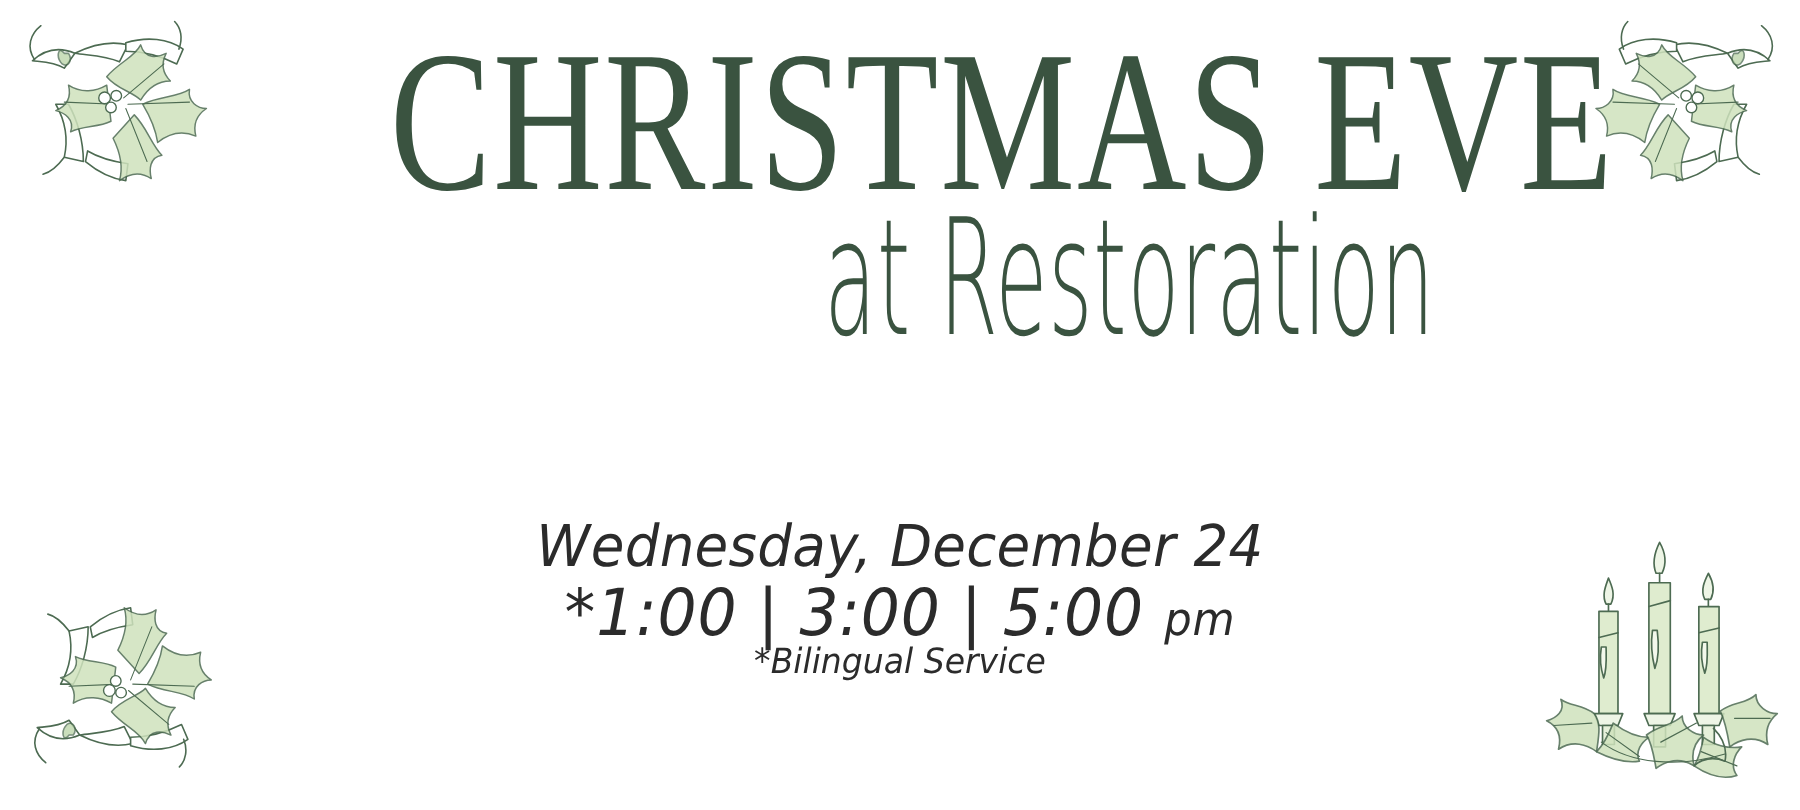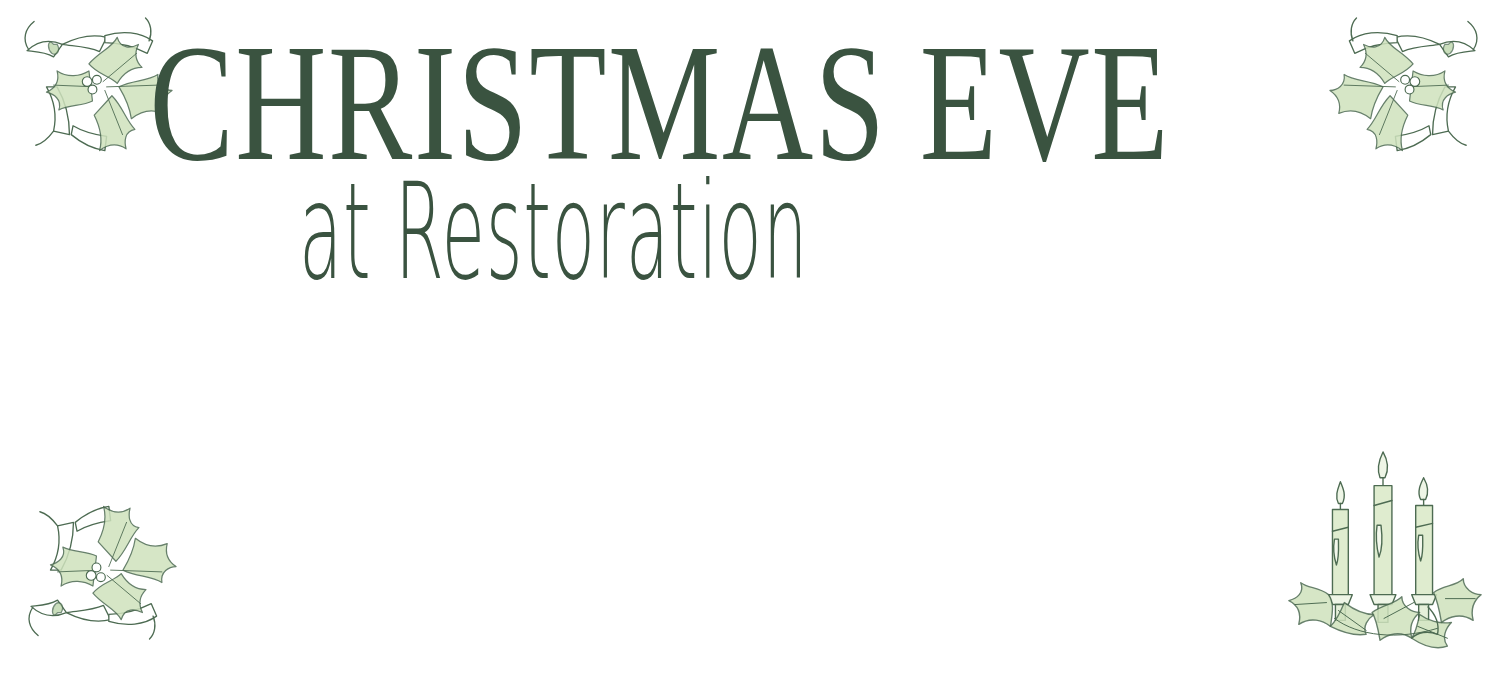--- a/index.html
+++ b/index.html
@@ -25,21 +25,21 @@
   #holly-top-right  { left: 1316px; top: 2px;    width: 180px; height: 168px; }
   #holly-bottom-left{ left: 10px;   top: 487px;  width: 180px; height: 168px; }
   #candles-bottom-right { left: 1278px; top: 448px; width: 210px; height: 218px; }
 
   
   .headline-block {
     position: absolute;
     left: 0;
     top: 36px;
     width: 1495px;
-    text-align: left;
+    text-align: right;
   }
   .title-main {
     display: block;
     font-family: "Liberation Serif", "DejaVu Serif", serif;
     color: #3a5340;
     font-size: 158px;
     line-height: 0.80;
     letter-spacing: 0.012em;
     transform: scaleX(0.80) scaleY(1.06);
     transform-origin: center top;
@@ -257,14 +257,19 @@
         <path d="M56 172 C 80 190, 120 194, 160 182"></path>
       </g>
     </svg>
   </div>
 
   <div class="headline-block">
     <span class="title-main">CHRISTMAS EVE</span>
     <span class="title-sub">at Restoration</span>
   </div>
 
+  <div class="details-block">
+    <span class="detail-line detail-date">Wednesday, December 24</span>
+    <span class="detail-line detail-times"><span>*1:00 | 3:00 | 5:00 </span><span class="ampm">pm</span></span>
+    <span class="detail-line detail-note">*Bilingual Service</span>
+  </div>
 
 </div>
 
 </body></html>

